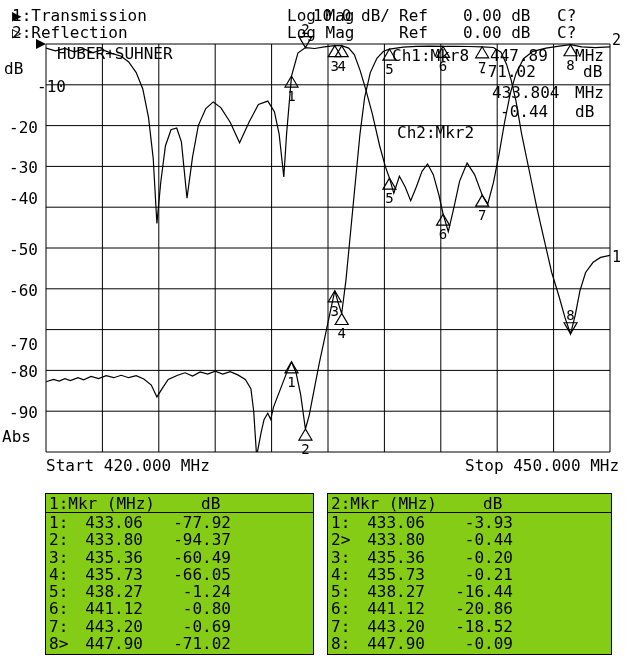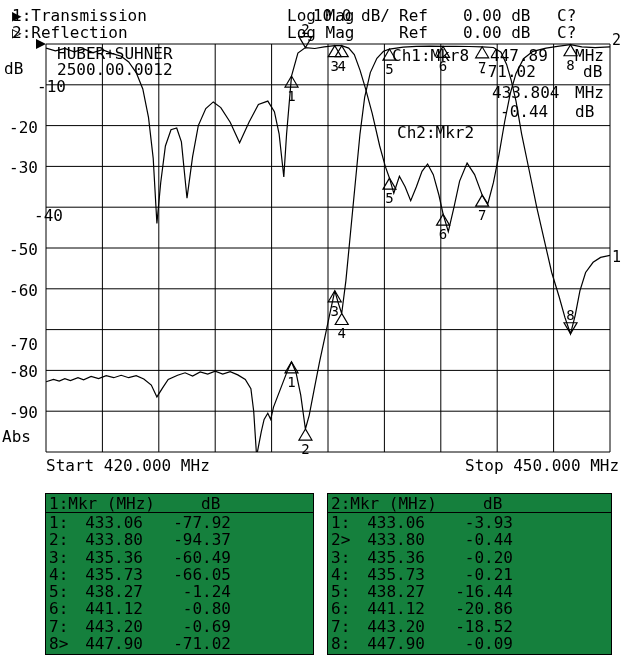--- a/index.html
+++ b/index.html
@@ -9,21 +9,21 @@
   .hdr span{position:absolute;top:0;}
   .hdr{position:absolute;left:0;width:640px;height:16px;}
   .f-label{left:12px;}
   .f-fmt{left:243px;margin-left:44px;}
   .f-scale{left:300px;width:90px;text-align:right;}
   .f-ref{left:399px;}
   .f-refv{left:463px;}
   .f-cal{left:557px;}
   #chartsvg{position:absolute;left:0;top:0;}
   .ytick{position:absolute;width:38px;text-align:right;left:0;height:15px;}
-  .mtable{position:absolute;top:493px;height:162px;border:1px solid #000;box-sizing:border-box;background:#15803d;}
+  .mtable{position:absolute;top:493px;height:162px;border:1px solid #000;box-sizing:border-box;background:#84cc16;}
   .thead{position:relative;height:19px;border-bottom:1px solid #000;box-sizing:border-box;padding-left:3px;}
   .thead .hdb{position:absolute;left:155px;top:0;}
   .trow{display:flex;height:17.25px;align-items:flex-start;}
   .trow .cn{width:22px;padding-left:3px;}
   .trow .cf{width:72px;text-align:right;}
   .trow .cv{width:88px;text-align:right;}
   svg text{font-family:"DejaVu Sans Mono","Liberation Mono",monospace;}
 </style>
 </head>
 <body>
@@ -149,31 +149,30 @@
         <polygon points="570.5199999999996,44.7344 564.0199999999996,55.7344 577.0199999999996,55.7344" fill="none" stroke="#000" stroke-width="1.2"></polygon>
         <text x="570.5199999999996" y="69.7344" text-anchor="middle" font-size="14" fill="#000">8</text>
       </g>
     </svg>
 
   <div class="ov" style="left:4px;top:61px;">dB</div>
   <div id="yticks">
       <div class="ytick" style="top: 76.8px; margin-left: 28px;">-10</div>
       <div class="ytick" style="top: 117.6px;">-20</div>
       <div class="ytick" style="top: 158.4px;">-30</div>
-      <div class="ytick" style="top: 206px; padding-left: 25px;">-40</div>
+      <div class="ytick" style="top: 189px;">-40</div>
       <div class="ytick" style="top: 240px;">-50</div>
       <div class="ytick" style="top: 280.8px;">-60</div>
       <div class="ytick" style="top: 335px;">-70</div>
       <div class="ytick" style="top: 362.4px;">-80</div>
       <div class="ytick" style="top: 403.2px;">-90</div>
     </div>
   <div class="ov" style="left:2px;top:429px;">Abs</div>
 
   <div class="ov" style="left:57px;top:46px;">HUBER+SUHNER</div>
-  <div class="ov" style="left:57px;top:62px;">2500.00.0012</div>
 
   <div class="ov" style="left:392px;top:48px;">Ch1:Mkr8</div>
   <div class="ov" style="left:490px;top:48px;">447.89</div>
   <div class="ov" style="left:575px;top:48px;">MHz</div>
   <div class="ov" style="left:478px;top:64px;">-71.02</div>
   <div class="ov" style="left:583px;top:64px;">dB</div>
 
   <div class="ov" style="left:397px;top:85px;margin-top:40px;">Ch2:Mkr2</div>
   <div class="ov" style="left:492px;top:85px;">433.804</div>
   <div class="ov" style="left:575px;top:85px;">MHz</div>

